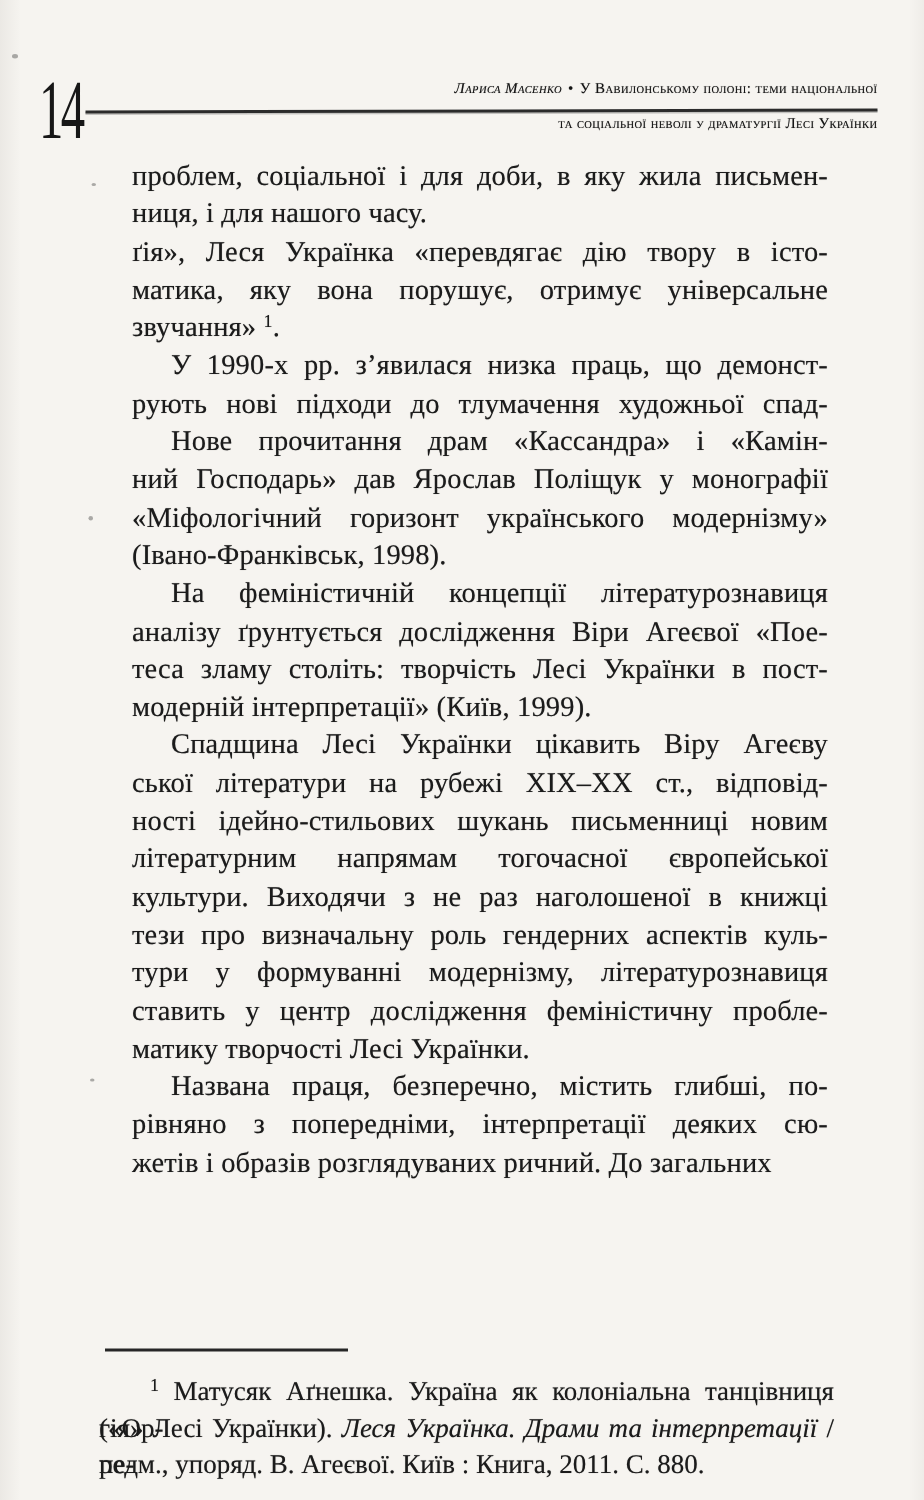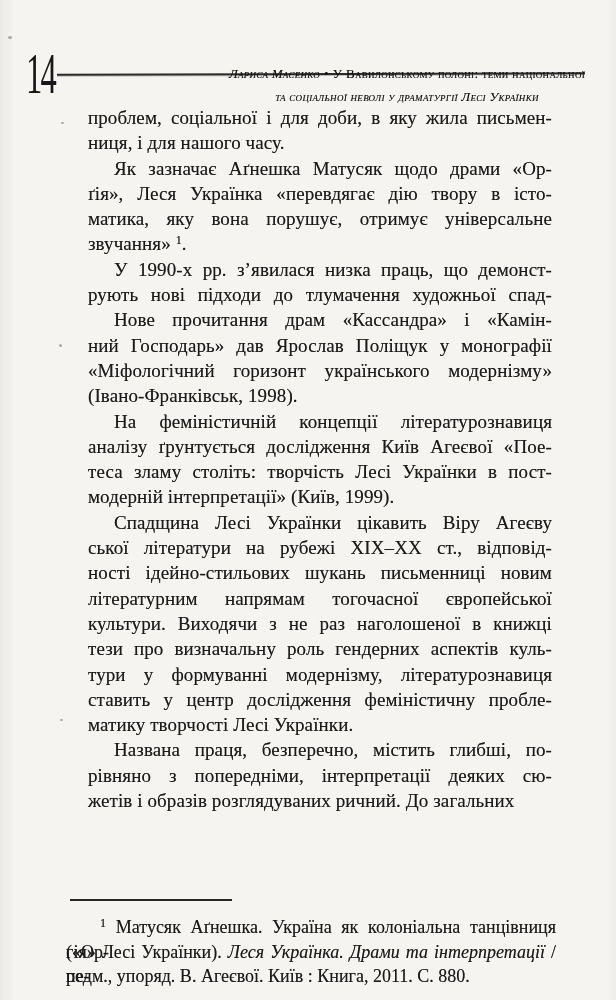--- a/index.html
+++ b/index.html
@@ -35,30 +35,30 @@
     width: 528px;
     height: 2px;
     background: #2b2b2b;
     transform: rotate(-0.15deg);
     box-shadow: 0 1px 0 rgba(43,43,43,0.25);
   }
   
   .runhead {
     position: absolute;
     right: 31px;
-    top: 65px;
-    text-align: center;
-    font-size: 13px;
+    top: 51px;
+    text-align: right;
+    font-size: 10px;
     line-height: 17px;
     letter-spacing: 0.3px;
     font-variant: small-caps;
     color: #141414;
     text-shadow: 0 0 0.5px rgba(20,20,20,0.55);
   }
-  .rh-line2 { margin-top: 6px; font-style: italic; }
+  .rh-line2 { margin-top: 6px; }
   .rh-author { font-style: italic; }
   .rh-sep { margin: 0 4px; }
   
   .bodytext {
     position: absolute;
     left: 88px;
     top: 105px;
     width: 464px;
     font-size: 19px;
     line-height: 25.3px;
@@ -129,32 +129,31 @@
   <div class="runhead">
     <div class="rh-line1">
       <span class="rh-author">Лариса Масенко</span><span class="rh-sep">•</span><span class="rh-title">У Вавилонському полоні: теми національної</span>
     </div>
     <div class="rh-line2">та соціальної неволі у драматургії Лесі Українки</div>
   </div>
 
   <div class="bodytext">
       <div class="line"><span>проблем, соціальної і для доби, в яку жила письмен-</span></div>
       <div class="line last"><span>ниця, і для нашого часу.</span></div>
-      <div class="line indent"><span>Як зазначає Аґнешка Матусяк щодо драми «Ор-</span></div>
       <div class="line"><span>ґія», Леся Українка «перевдягає дію твору в істо-</span></div>
       <div class="line"><span>матика, яку вона порушує, отримує універсальне</span></div>
       <div class="line last"><span>звучання» </span><sup>1</sup><span>.</span></div>
       <div class="line indent"><span>У 1990-х рр. з’явилася низка праць, що демонст-</span></div>
       <div class="line"><span>рують нові підходи до тлумачення художньої спад-</span></div>
       <div class="line indent"><span>Нове прочитання драм «Кассандра» і «Камін-</span></div>
       <div class="line"><span>ний Господарь» дав Ярослав Поліщук у монографії</span></div>
       <div class="line"><span>«Міфологічний горизонт українського модернізму»</span></div>
       <div class="line last"><span>(Івано-Франківськ, 1998).</span></div>
       <div class="line indent"><span>На феміністичній концепції літературознавиця</span></div>
-      <div class="line"><span>аналізу ґрунтується дослідження Київ Агеєвої «Пое-</span></div>
+      <div class="line"><span>аналізу ґрунтується дослідження Віри Агеєвої «Пое-</span></div>
       <div class="line"><span>теса зламу століть: творчість Лесі Українки в пост-</span></div>
       <div class="line last"><span>модерній інтерпретації» (Київ, 1999).</span></div>
       <div class="line indent"><span>Спадщина Лесі Українки цікавить Віру Агеєву</span></div>
       <div class="line"><span>ської літератури на рубежі XIX–XX ст., відповід-</span></div>
       <div class="line"><span>ності ідейно-стильових шукань письменниці новим</span></div>
       <div class="line"><span>літературним напрямам тогочасної європейської</span></div>
       <div class="line"><span>культури. Виходячи з не раз наголошеної в книжці</span></div>
       <div class="line"><span>тези про визначальну роль гендерних аспектів куль-</span></div>
       <div class="line"><span>тури у формуванні модернізму, літературознавиця</span></div>
       <div class="line"><span>ставить у центр дослідження феміністичну пробле-</span></div>

